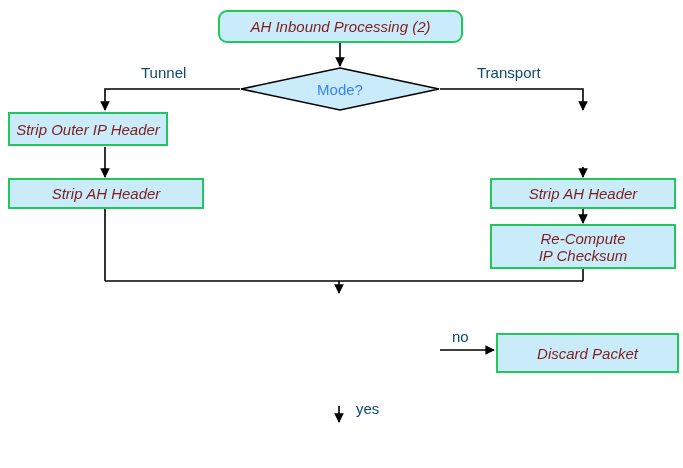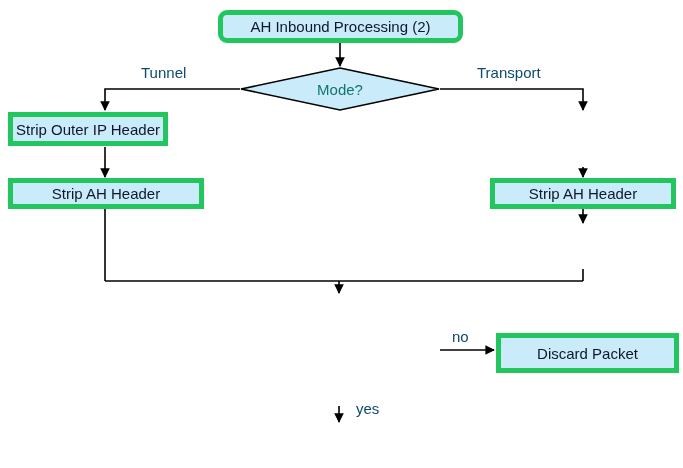--- a/index.html
+++ b/index.html
@@ -21,30 +21,31 @@
     position: absolute;
     left: 0;
     top: 0;
     width: 683px;
     height: 468px;
   }
   .node {
     position: absolute;
     box-sizing: border-box;
     background: #c9ebfa;
-    border: 5px solid #22c55e;
+    border: 2px solid #22c55e;
     display: flex;
     align-items: center;
     justify-content: center;
     text-align: center;
-    color: #0f172a;
+    color: #7f1d1d;
     font-size: 15px;
     line-height: 17px;
     white-space: pre-line;
     z-index: 2;
+    font-style: italic;
   }
   .node.rounded {
     border-radius: 9px;
   }
   .diamond-wrap {
     position: absolute;
     z-index: 2;
   }
   .diamond-wrap svg {
     position: absolute;
@@ -58,21 +59,21 @@
     top: 0;
     width: 100%;
     height: 100%;
     display: flex;
     align-items: center;
     justify-content: center;
     text-align: center;
     white-space: pre-line;
     font-size: 15px;
     line-height: 17px;
-    color: #0f766e;
+    color: #3b82f6;
     pointer-events: none;
   }
   .edge-label {
     position: absolute;
     font-size: 15px;
     line-height: 17px;
     color: #0c4a6e;
     white-space: nowrap;
     z-index: 3;
   }
@@ -124,20 +125,22 @@
   <div class="edge-label" style="left:141px; top:64px;">Tunnel</div>
   <div class="edge-label" style="left:477px; top:64px;">Transport</div>
 
   <div class="node" style="left:8px; top:112px; width:160px; height:34px;">Strip Outer IP Header</div>
 
   <div class="node" style="left:8px; top:178px; width:196px; height:31px;">Strip AH Header</div>
 
 
   <div class="node" style="left:490px; top:178px; width:186px; height:31px;">Strip AH Header</div>
 
+  <div class="node" style="left:490px; top:224px; width:186px; height:45px;">Re-Compute
+IP Checksum</div>
 
 
   <div class="edge-label" style="left:452px; top:328px;">no</div>
   <div class="edge-label" style="left:356px; top:400px;">yes</div>
 
   <div class="node" style="left:496px; top:333px; width:183px; height:40px;">Discard Packet</div>
 
 
 </div>
 

